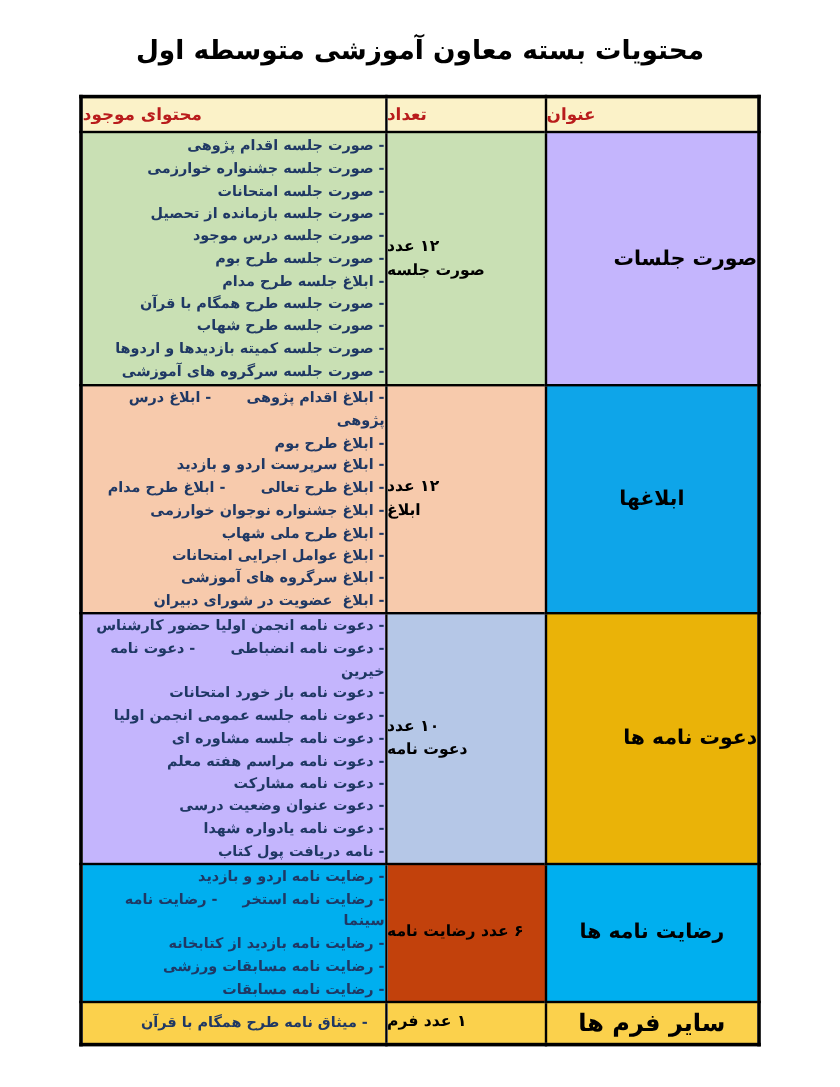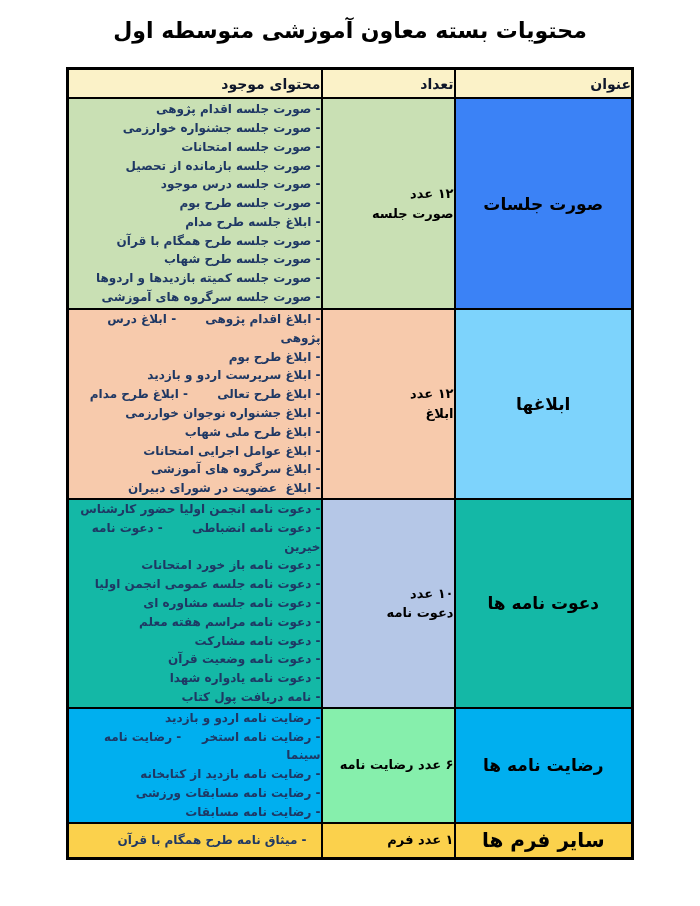--- a/index.html
+++ b/index.html
@@ -8,51 +8,51 @@
     font-family:"DejaVu Sans", sans-serif;
     direction:rtl;
     position:relative;
   }
   .page-title{
     text-align:center;
     font-weight:bold;
     font-size:22px;
     color:#000;
     padding-top:18px;
-    margin:0 0 24px 0;
+    margin:12px 0 24px 0;
   }
   table.contents-table{
     border-collapse:collapse;
     margin:0 auto;
     table-layout:fixed;
     width:567px;
     direction:rtl;
     border:3px solid #000;
   }
   .contents-table td, .contents-table th{
     border:2px solid #000;
     padding:0;
     vertical-align:middle;
     overflow:hidden;
   }
   .contents-table th{
     font-size:14px;
     font-weight:bold;
-    color:#0f172a;
+    color:#b91c1c;
     height:27px;
-    text-align:right;
+    text-align:left;
   }
   .title-cell{
     text-align:center;
     font-weight:bold;
     font-size:17px;
     color:#000;
   }
   .count-cell{
-    text-align:right;
+    text-align:left;
     font-weight:bold;
     font-size:13px;
     color:#000;
     white-space:pre-line;
     line-height:1.5;
   }
   .content-cell{
     padding:2px 6px 2px 2px;
     margin-top:25px;
   }
@@ -78,82 +78,82 @@
 <h1 class="page-title">محتویات بسته معاون آموزشی متوسطه اول</h1>
 
 <table class="contents-table">
   <colgroup>
     <col style="width:178px">
     <col style="width:133px">
     <col style="width:254px">
   </colgroup>
   <tbody>
     <tr>
-      <th style="background-color: rgb(251, 242, 200); padding-left: 47px;">عنوان</th>
+      <th style="background-color: rgb(251, 242, 200);">عنوان</th>
       <th style="background-color: rgb(251, 242, 200);">تعداد</th>
       <th style="background-color: rgb(251, 242, 200);">محتوای موجود</th>
     </tr>
 
     <tr class="row-s0">
-      <td class="title-cell" style="background-color: #3b82f6;">صورت جلسات</td>
+      <td class="title-cell" style="background-color: #c4b5fd; text-align: right;">صورت جلسات</td>
       <td class="count-cell" style="background-color: rgb(201, 224, 180);">۱۲ عدد
 صورت جلسه</td>
       <td class="content-cell" style="background-color: rgb(201, 224, 180);">
           <div class="item-line">- صورت جلسه اقدام پژوهی</div>
           <div class="item-line">- صورت جلسه جشنواره خوارزمی</div>
           <div class="item-line">- صورت جلسه امتحانات</div>
           <div class="item-line">- صورت جلسه بازمانده از تحصیل</div>
           <div class="item-line">- صورت جلسه درس موجود</div>
           <div class="item-line">- صورت جلسه طرح بوم</div>
           <div class="item-line">- ابلاغ جلسه طرح مدام</div>
           <div class="item-line">- صورت جلسه طرح همگام با قرآن</div>
           <div class="item-line">- صورت جلسه طرح شهاب</div>
           <div class="item-line">- صورت جلسه کمیته بازدیدها و اردوها</div>
           <div class="item-line">- صورت جلسه سرگروه های آموزشی</div>
         </td>
     </tr>
 
     <tr class="row-s1">
-      <td class="title-cell" style="background-color: #7dd3fc;">ابلاغها</td>
+      <td class="title-cell" style="background-color: #0ea5e9;">ابلاغها</td>
       <td class="count-cell" style="background-color: rgb(247, 202, 172);">۱۲ عدد
 ابلاغ</td>
       <td class="content-cell" style="background-color: rgb(247, 202, 172);">
           <div class="item-line">- ابلاغ اقدام پژوهی       - ابلاغ درس پژوهی</div>
           <div class="item-line">- ابلاغ طرح بوم</div>
           <div class="item-line">- ابلاغ سرپرست اردو و بازدید</div>
           <div class="item-line">- ابلاغ طرح تعالی       - ابلاغ طرح مدام</div>
           <div class="item-line">- ابلاغ جشنواره نوجوان خوارزمی</div>
           <div class="item-line">- ابلاغ طرح ملی شهاب</div>
           <div class="item-line">- ابلاغ عوامل اجرایی امتحانات</div>
           <div class="item-line">- ابلاغ سرگروه های آموزشی</div>
           <div class="item-line">- ابلاغ  عضویت در شورای دبیران</div>
         </td>
     </tr>
 
     <tr class="row-s2">
-      <td class="title-cell" style="background-color: #14b8a6;">دعوت نامه ها</td>
+      <td class="title-cell" style="background-color: #eab308; text-align: right;">دعوت نامه ها</td>
       <td class="count-cell" style="background-color: rgb(181, 199, 231);">۱۰ عدد
 دعوت نامه</td>
-      <td class="content-cell" style="background-color: #14b8a6;">
+      <td class="content-cell" style="background-color: #c4b5fd;">
           <div class="item-line">- دعوت نامه انجمن اولیا حضور کارشناس</div>
           <div class="item-line">- دعوت نامه انضباطی       - دعوت نامه خیرین</div>
           <div class="item-line">- دعوت نامه باز خورد امتحانات</div>
           <div class="item-line">- دعوت نامه جلسه عمومی انجمن اولیا</div>
           <div class="item-line">- دعوت نامه جلسه مشاوره ای</div>
           <div class="item-line">- دعوت نامه مراسم هفته معلم</div>
           <div class="item-line">- دعوت نامه مشارکت</div>
-          <div class="item-line">- دعوت نامه وضعیت قرآن</div>
+          <div class="item-line">- دعوت عنوان وضعیت درسی</div>
           <div class="item-line">- دعوت نامه یادواره شهدا</div>
           <div class="item-line">- نامه دریافت پول کتاب</div>
         </td>
     </tr>
 
     <tr class="row-s3">
       <td class="title-cell" style="background-color: rgb(0, 175, 239);">رضایت نامه ها</td>
-      <td class="count-cell" style="background-color: #86efac;">۶ عدد رضایت نامه</td>
+      <td class="count-cell" style="background-color: #c2410c;">۶ عدد رضایت نامه</td>
       <td class="content-cell" style="background-color: rgb(0, 175, 239);">
           <div class="item-line">- رضایت نامه اردو و بازدید</div>
           <div class="item-line">- رضایت نامه استخر     - رضایت نامه سینما</div>
           <div class="item-line">- رضایت نامه بازدید از کتابخانه</div>
           <div class="item-line">- رضایت نامه مسابقات ورزشی</div>
           <div class="item-line">- رضایت نامه مسابقات</div>
         </td>
     </tr>
 
     <tr class="row-s4">

